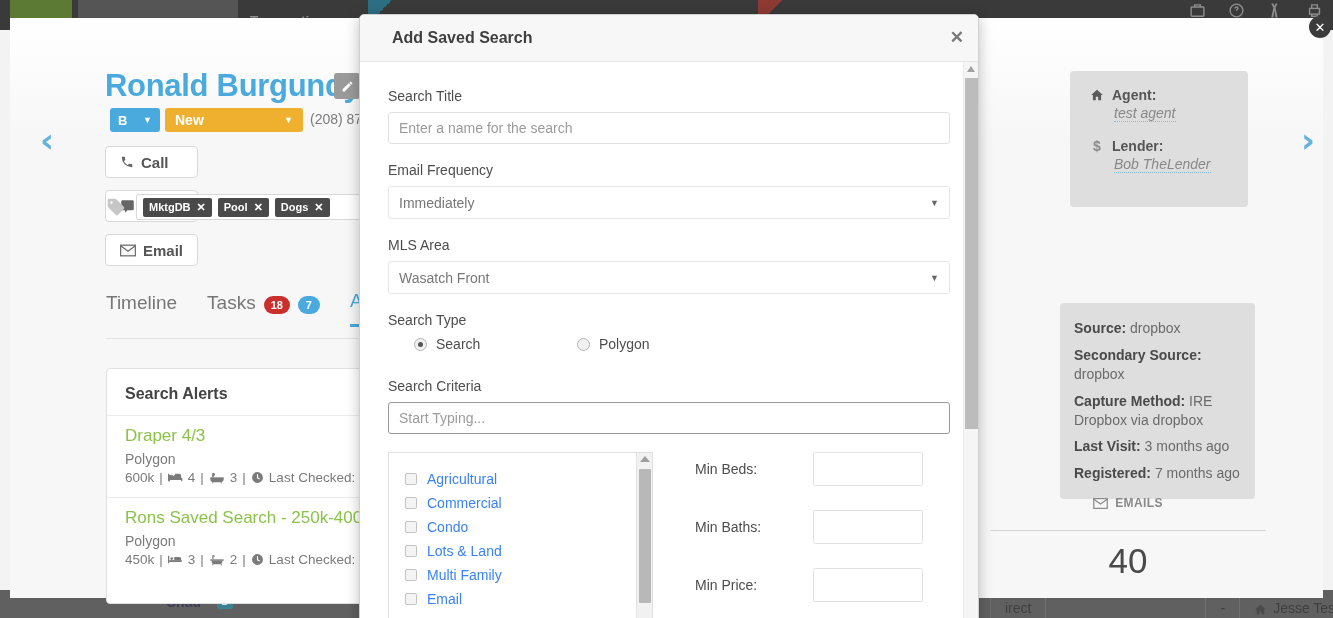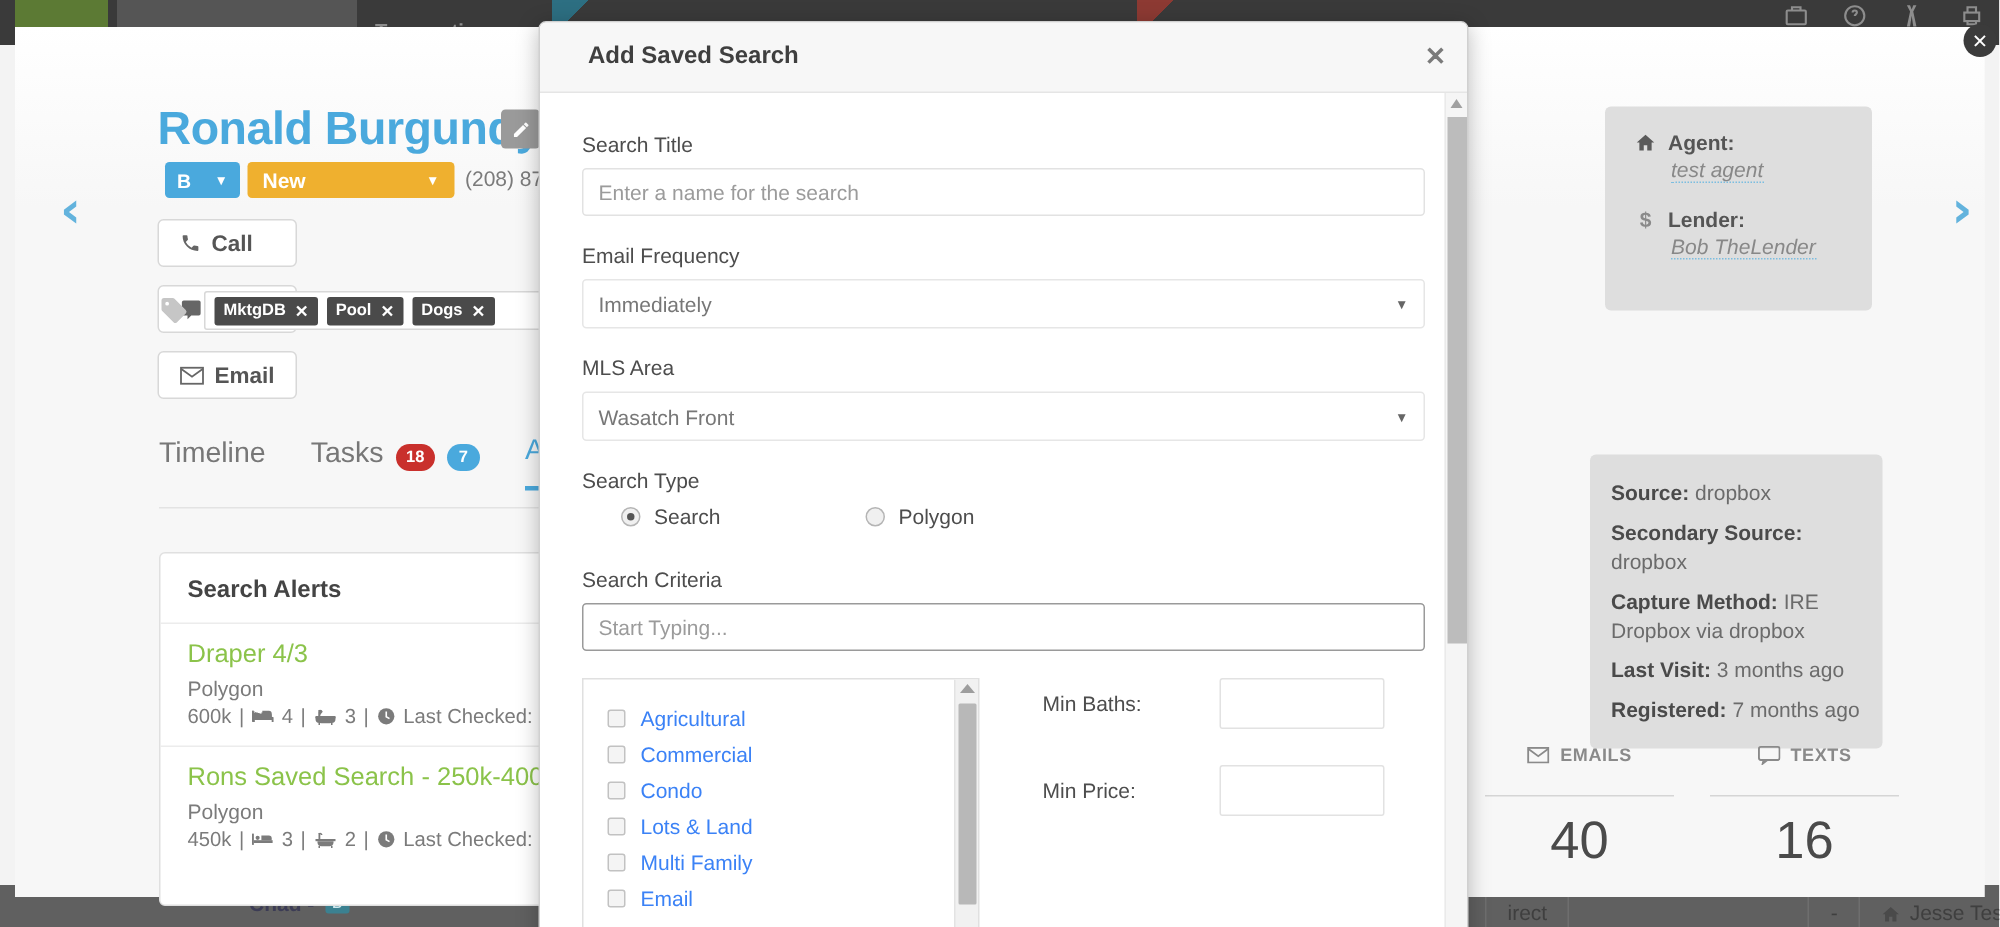--- a/index.html
+++ b/index.html
@@ -596,30 +596,20 @@
         <div class="stat">
           <div class="stat-head">
             <svg width="15" height="11" viewBox="0 0 24 18" fill="none" stroke="#8a8a8a" stroke-width="2">
                 <rect x="1" y="1" width="22" height="16"></rect>
                 <path d="M1 2l11 8 11-8"></path>
               </svg>
             <span>EMAILS</span>
           </div>
           <div class="stat-value">40</div>
         </div>
-        <div class="stat">
-          <div class="stat-head">
-            <svg width="15" height="13" viewBox="0 0 24 20" fill="none" stroke="#8a8a8a" stroke-width="2">
-                <rect x="1" y="1" width="22" height="14" rx="2"></rect>
-                <path d="M6 15l-1 4 5-4"></path>
-              </svg>
-            <span>TEXTS</span>
-          </div>
-          <div class="stat-value">16</div>
-        </div>
       </div>
 
     </div>
   </div>
 
   <div class="global-close">✕</div>
 
   <div class="modal">
     <div class="modal-header">
       <div class="modal-title">Add Saved Search</div>
@@ -686,20 +676,24 @@
               <span>Email</span>
             </label>
           <div class="types-scroll">
             <div class="types-scroll-arrow"></div>
             <div class="types-scroll-thumb"></div>
           </div>
         </div>
 
         <div class="minmax">
           <div class="minmax-row">
+            <div class="minmax-label">Min Beds:</div>
+            <div class="minmax-input"></div>
+          </div>
+          <div class="minmax-row">
             <div class="minmax-label">Min Baths:</div>
             <div class="minmax-input"></div>
           </div>
           <div class="minmax-row">
             <div class="minmax-label">Min Price:</div>
             <div class="minmax-input"></div>
           </div>
 
         </div>
 

